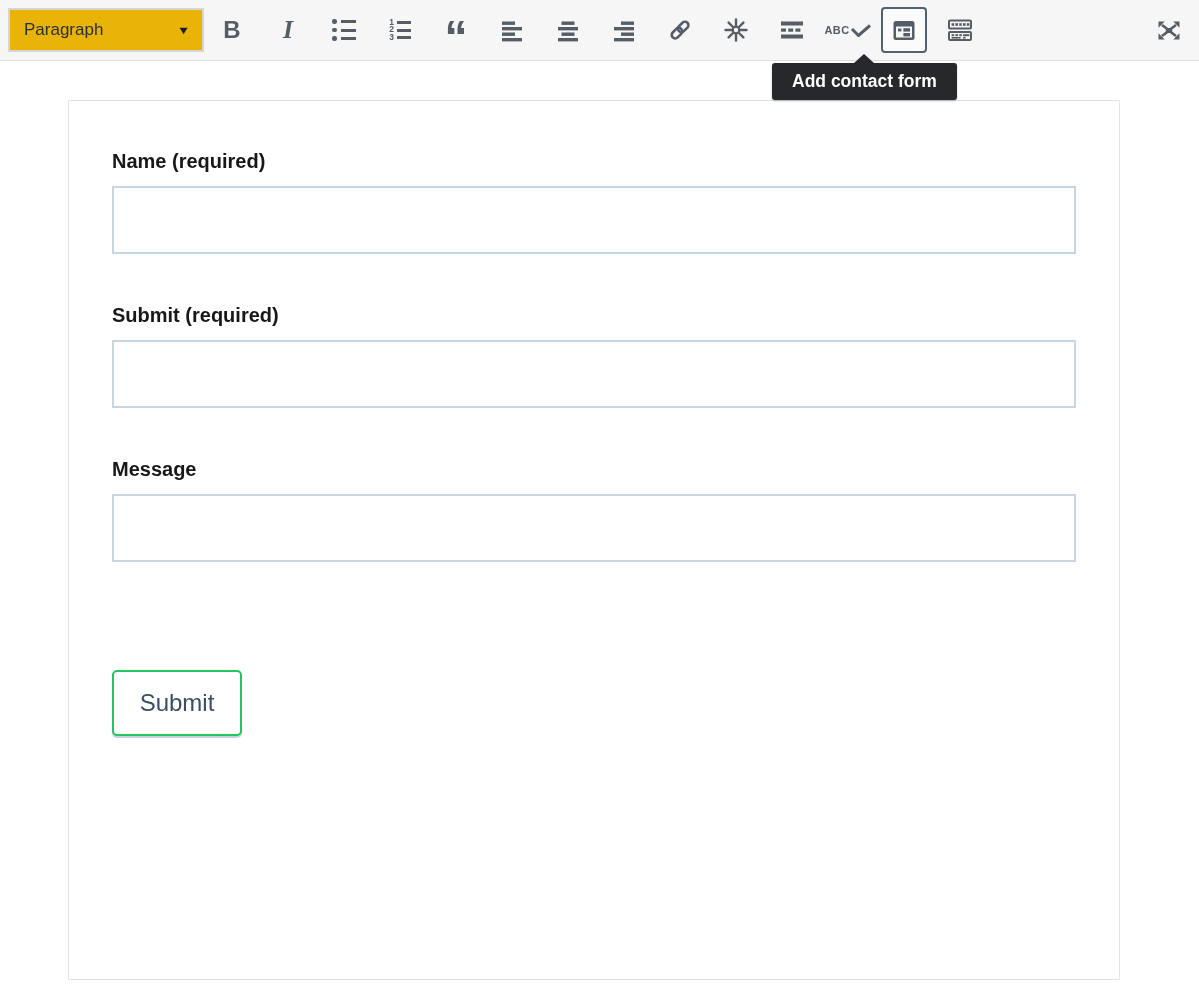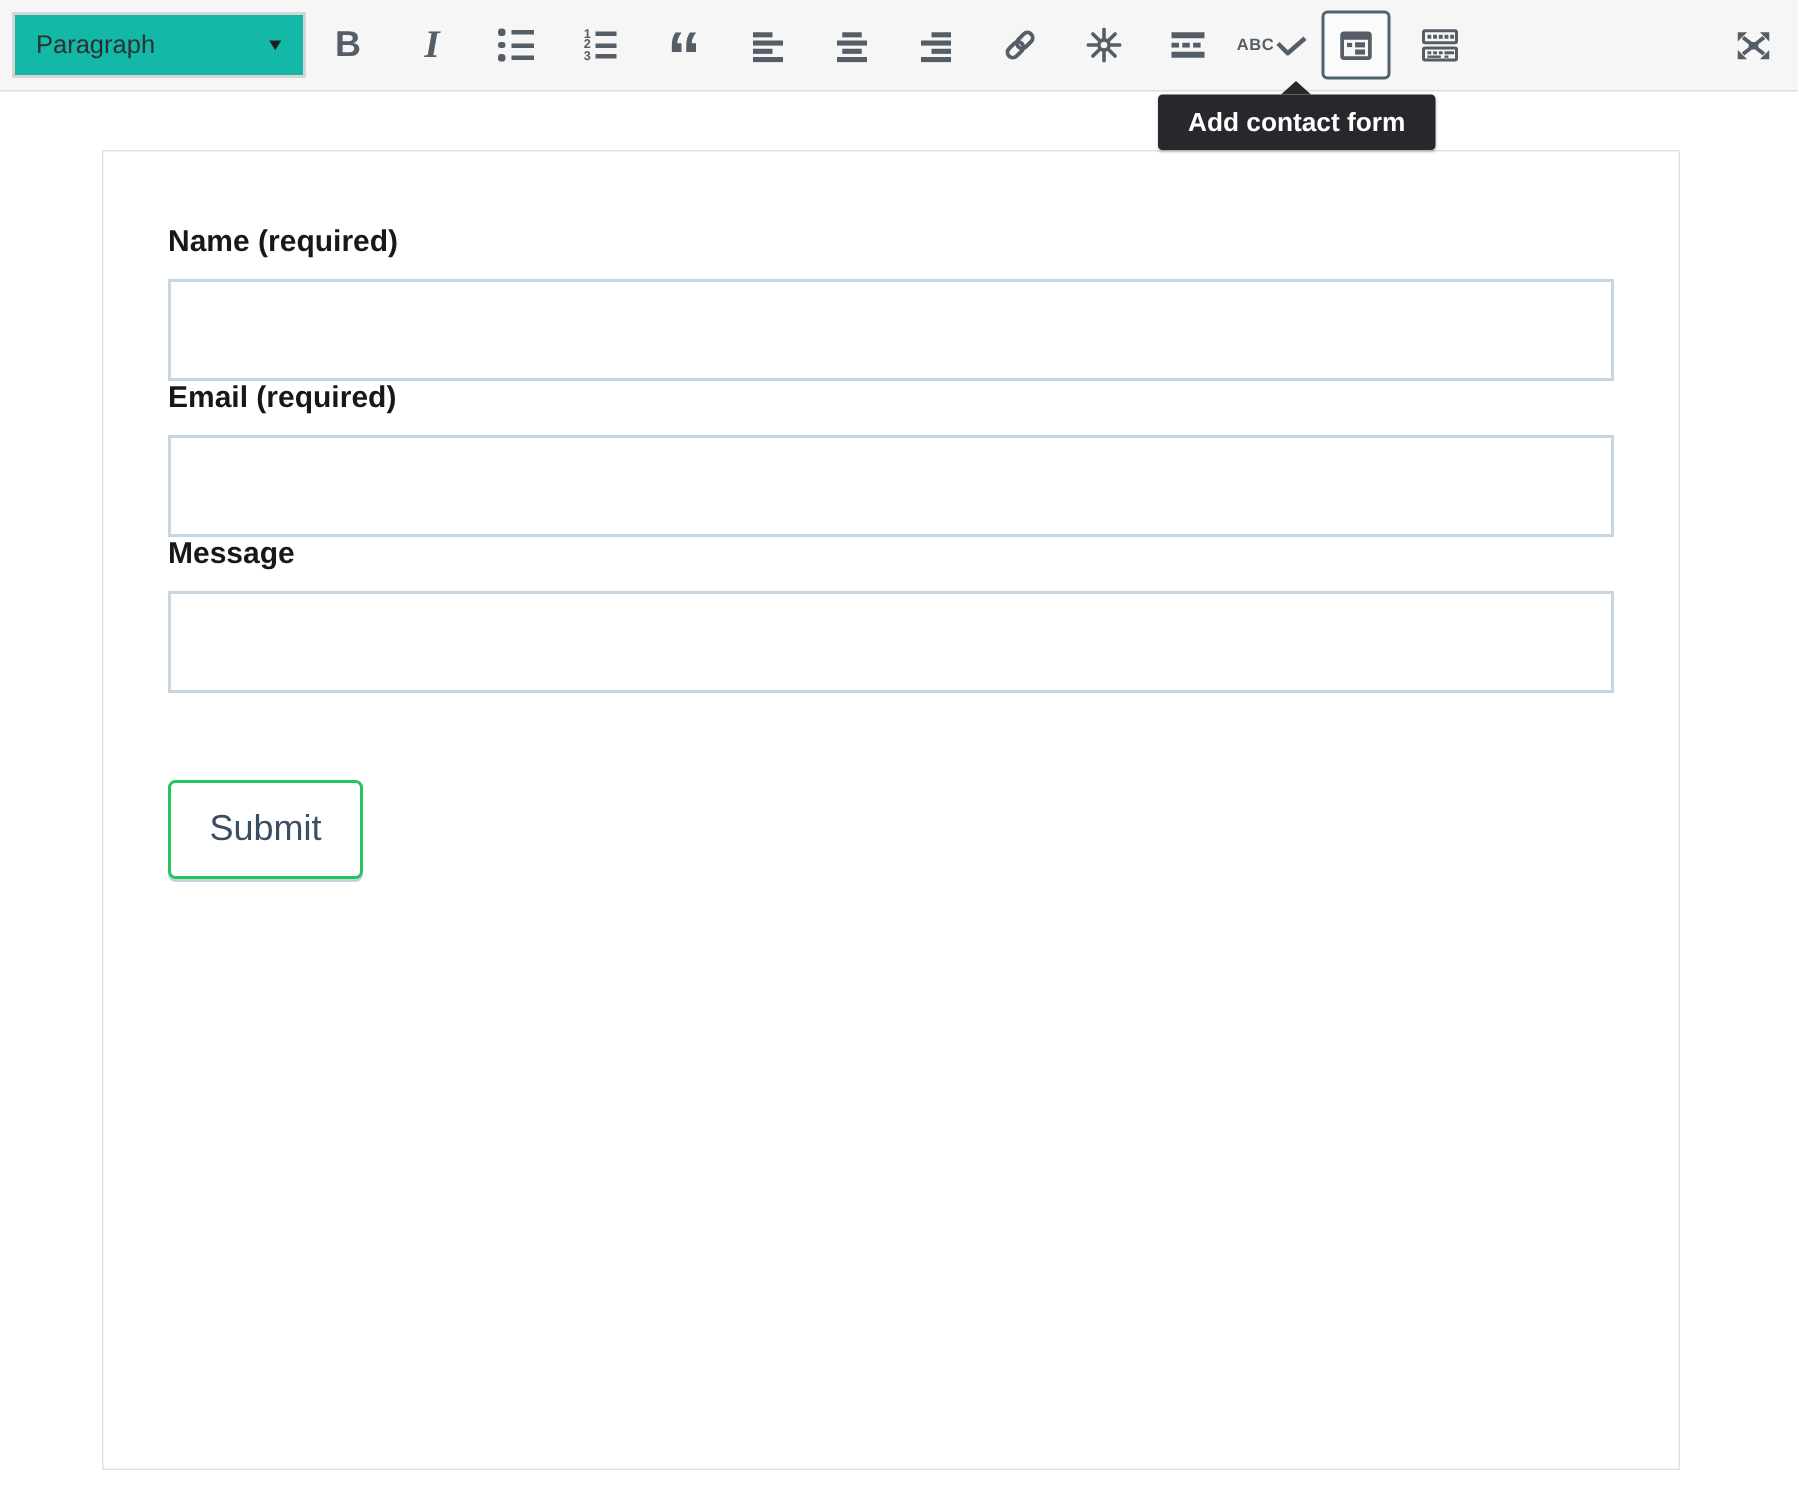--- a/index.html
+++ b/index.html
@@ -4,21 +4,21 @@
 <style>
   * { margin:0; padding:0; box-sizing:border-box; }
   html,body { width:1199px; height:992px; background:#ffffff;
     font-family:"Liberation Sans", sans-serif; }
   .stage { position:relative; width:1199px; height:992px; overflow:hidden; background:#fff; }
 
   
   .toolbar { position:absolute; left:0; top:0; width:1199px; height:61px;
     background:#f6f6f6; border-bottom:1px solid #dedede;
     display:flex; align-items:center; padding-left:8px; }
-  .para-select { width:196px; height:44px; background:#14b8a6; border:2px solid #d5d5d5;
+  .para-select { width:196px; height:44px; background:#eab308; border:2px solid #d5d5d5;
     border-radius:1px; display:flex; align-items:center; justify-content:space-between;
     padding:0 13px 0 14px; cursor:pointer; }
   .para-select .ps-label { font-size:17px; color:#2b3034; }
   .para-select .ps-caret { font-size:11px; color:#1e1e1e; transform:scaleX(1.25); }
 
   .tb-btn { width:56px; height:52px; display:flex; align-items:center; justify-content:center;
     background:transparent; border:none; cursor:pointer; color:#555d66; position:relative; }
   .tb-btn.active { width:46px; height:46px; margin:0 5px; border:2px solid #51626f;
     border-radius:4px; background:#fbfbfb; }
   .tb-btn.fullscreen { margin-left:auto; margin-right:2px; }
@@ -51,21 +51,21 @@
     background:#26282b; color:#ffffff; border-radius:3px;
     display:flex; align-items:center; padding:0 20px;
     font-size:17.5px; font-weight:600; box-shadow:0 1px 2px rgba(0,0,0,.25); }
   .tooltip::before { content:""; position:absolute; top:-9px; left:50%;
     transform:translateX(-50%); border-left:10px solid transparent;
     border-right:10px solid transparent; border-bottom:9px solid #26282b; }
 
   
   .preview { position:absolute; left:68px; top:100px; width:1052px; height:880px;
     background:#fff; border:1px solid #dde5eb; padding:49px 43px 0 43px; }
-  .field { }
+  .field { margin-bottom:50px; }
   .field-label { font-size:20px; font-weight:700; color:#17181a; line-height:23px;
     margin-bottom:13px; }
   .field-input { display:block; width:100%; height:68px; background:#fff;
     border:2px solid #c7d6e1; border-radius:0; font-size:20px; color:#17181a;
     padding:0 14px; outline:none; }
   .ta-wrap { position:relative; }
   .field-textarea { display:block; width:100%; height:161px; background:#fff;
     border:2px solid #c7d6e1; resize:none; font-size:20px; color:#17181a;
     padding:10px 14px; outline:none; font-family:"Liberation Sans", sans-serif; }
   .resize-handle { position:absolute; right:4px; bottom:5px; pointer-events:none; }
@@ -252,21 +252,21 @@
   </div>
 
   <div class="preview">
 
     <div class="field">
       <div class="field-label">Name (required)</div>
       <input class="field-input" type="text" value="" style="">
     </div>
 
     <div class="field">
-      <div class="field-label">Email (required)</div>
+      <div class="field-label">Submit (required)</div>
       <input class="field-input" type="text" value="" style="">
     </div>
 
     <div class="field">
       <div class="field-label">Message</div>
       <input class="field-input" type="text" value="" style="">
     </div>
 
 
     <button class="submit-btn">Submit</button>

